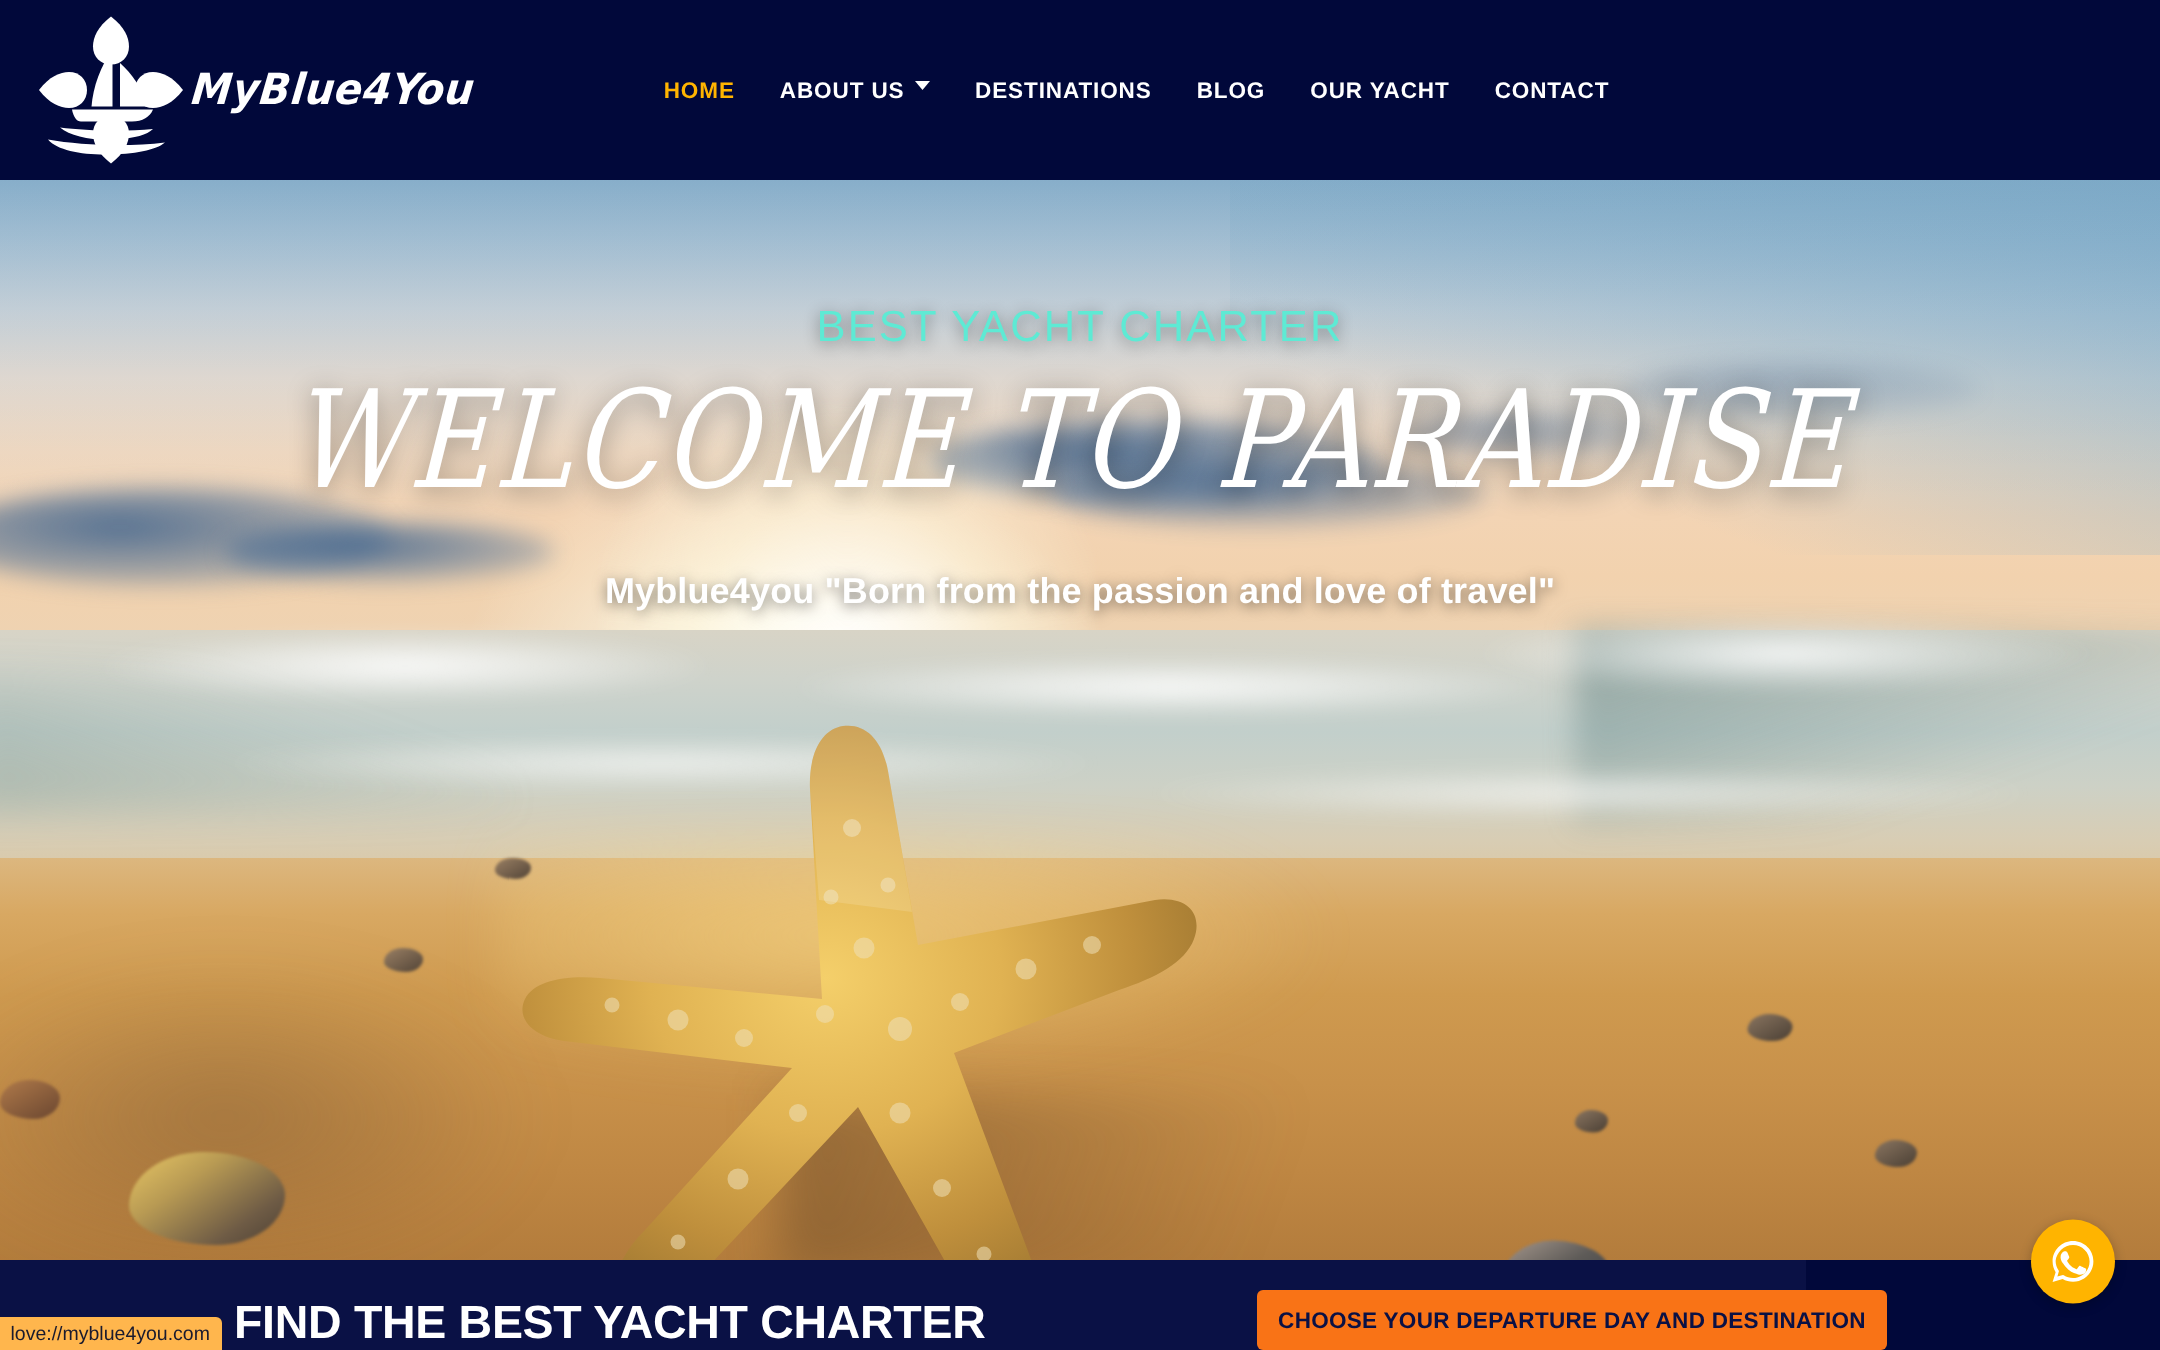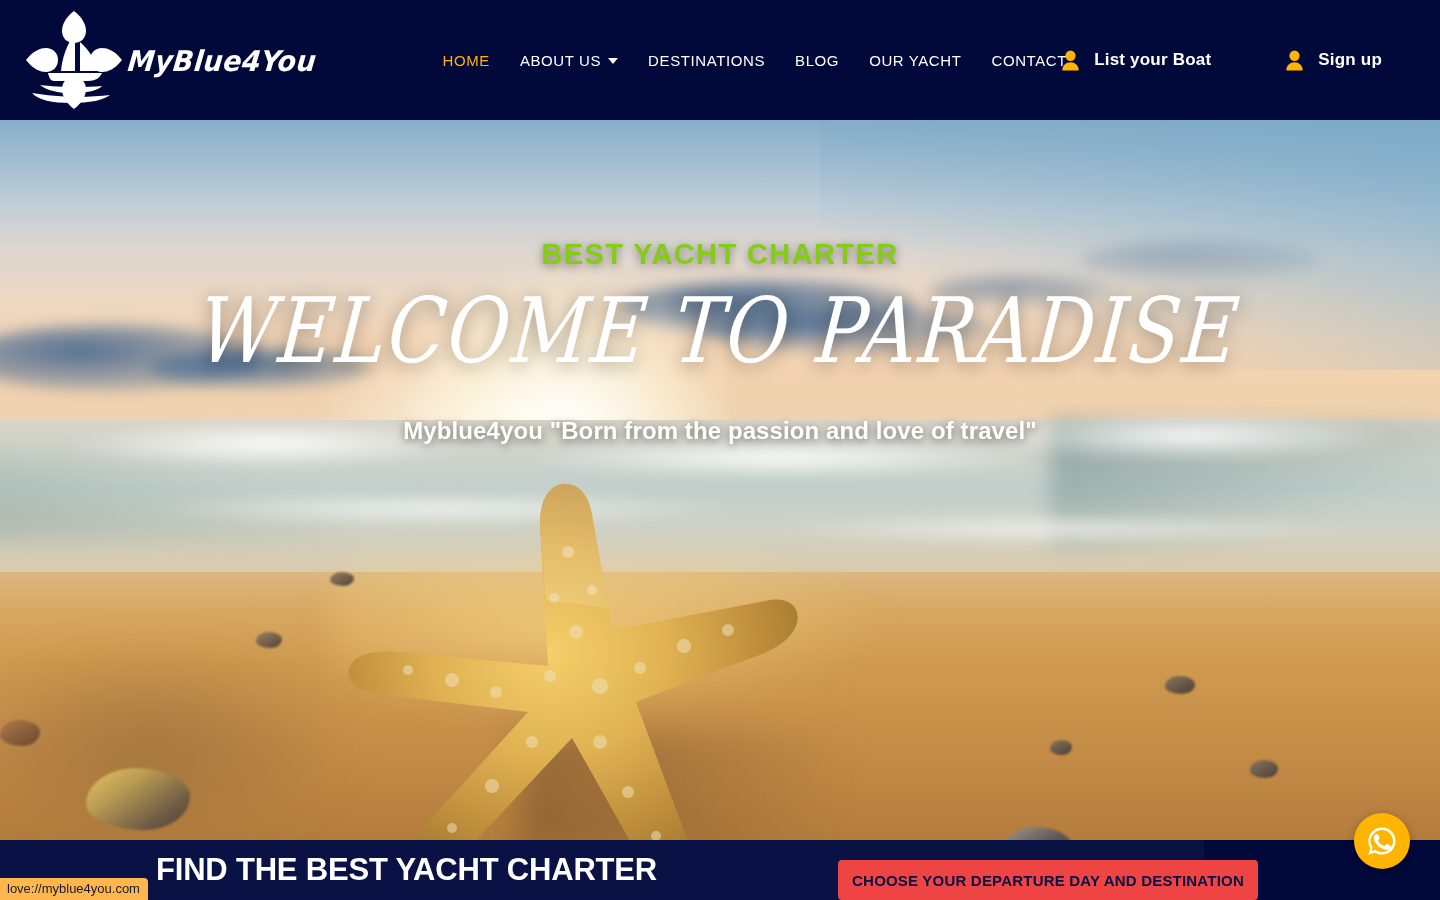--- a/index.html
+++ b/index.html
@@ -24,22 +24,22 @@
     color:#ffffff; font-size:27px; letter-spacing:.4px;
     font-family:"DejaVu Sans", sans-serif; font-style:italic; font-weight:700;
     transform:skewX(-6deg) scaleY(1.06); margin-left:-6px;
   }
 
   .nav{
     display:flex; align-items:center; gap:30px;
     margin-left:126px;
   }
   .nav-item{
-    display:flex; align-items:center; gap:7px;
-    color:#ffffff; font-size:15px; font-weight:400;
+    display:flex; align-items:flex-start; gap:7px;
+    color:#ffffff; font-size:15px; font-weight:700;
     letter-spacing:.6px; text-transform:uppercase; cursor:pointer;
     white-space:nowrap;
   }
   .nav-item.active{ color:#ffb400; }
   .caret{
     width:0; height:0; border-left:5px solid transparent;
     border-right:5px solid transparent; border-top:6px solid #ffffff;
     margin-top:2px;
   }
 
@@ -184,21 +184,21 @@
   .hero-overlay{
     position:absolute; inset:0;
     background:linear-gradient(180deg, rgba(10,14,40,.06) 0%, rgba(10,14,40,0) 30%);
   }
 
   .hero-content{
     position:absolute; inset:0; display:flex;
     flex-direction:column; align-items:center;
   }
   .hero-kicker{
-    margin-top:118px; color:#84cc16; font-size:29px; font-weight:700;
+    margin-top:82px; color:#5eead4; font-size:29px; font-weight:400;
     letter-spacing:1.4px; text-transform:uppercase;
     text-shadow:0 2px 10px rgba(0,0,0,.45);
     font-family:"Liberation Sans", sans-serif;
   }
   .hero-title{
     margin-top:22px; color:#ffffff; font-size:74px; line-height:1;
     letter-spacing:2px; text-transform:uppercase;
     font-family:"DejaVu Serif", serif; font-style:italic; font-weight:400;
     transform:skewX(-5deg) scaleY(1.22) scaleX(1.02);
     text-shadow:0 3px 16px rgba(0,0,0,.38);
@@ -229,33 +229,33 @@
   .whatsapp{
     position:absolute; left:1354px; top:813px; width:56px; height:56px;
     border-radius:50%; background:#ffb400; z-index:60;
     display:flex; align-items:center; justify-content:center; cursor:pointer;
     box-shadow:0 2px 8px rgba(0,0,0,.25);
   }
 
   
   .bottom{
     position:absolute; top:840px; left:0; width:1204px; height:60px;
-    background:#0a1145; display:flex; align-items:center; z-index:30;
+    background:#0a1145; display:flex; align-items:flex-end; z-index:30;
   }
   .flags{
     position:absolute; left:12px; top:18px; display:flex; gap:4px; z-index:35;
   }
   .flag{ width:24px; height:16px; border:1px solid rgba(255,255,255,.35); cursor:pointer; display:block; }
   .bottom-title{
     margin-left:156px; color:#ffffff; font-size:31px; font-weight:700;
     letter-spacing:-.2px; white-space:nowrap;
   }
   .cta-btn{
     position:absolute; left:838px; top:860px; width:420px; height:40px;
-    background:#ef4444; border:none; border-radius:4px; cursor:pointer;
+    background:#f97316; border:none; border-radius:4px; cursor:pointer;
     color:#0a1145; font-size:15px; font-weight:700; letter-spacing:.2px;
     font-family:"Liberation Sans", sans-serif;
     display:flex; align-items:center; justify-content:center; z-index:35;
   }
 
   
   .status-url{
     position:absolute; left:0; top:878px; height:22px; z-index:70;
     background:#ffb64d; color:#1a1a2e; font-size:13px;
     padding:3px 8px 3px 7px; border-radius:0 4px 0 0;
@@ -299,36 +299,20 @@
       <span>BLOG</span>
     </div>
     <div class="nav-item">
       <span>OUR YACHT</span>
     </div>
     <div class="nav-item">
       <span>CONTACT</span>
     </div>
   </nav>
 
-  <div class="header-actions">
-    <div class="action">
-      <svg class="user-icon" viewBox="0 0 20 22">
-        <circle cx="10" cy="6" r="5.4" fill="#ffb400"></circle>
-        <path d="M1.4 21.5 c0 -5.4 3.9 -8.6 8.6 -8.6 c4.7 0 8.6 3.2 8.6 8.6 z" fill="#ffb400"></path>
-      </svg>
-      <span class="action-label">List your Boat</span>
-    </div>
-    <div class="action">
-      <svg class="user-icon" viewBox="0 0 20 22">
-        <circle cx="10" cy="6" r="5.4" fill="#ffb400"></circle>
-        <path d="M1.4 21.5 c0 -5.4 3.9 -8.6 8.6 -8.6 c4.7 0 8.6 3.2 8.6 8.6 z" fill="#ffb400"></path>
-      </svg>
-      <span class="action-label">Sign up</span>
-    </div>
-  </div>
 </div>
 
 <div class="hero">
 
   <div class="hero-bg">
     <div class="sky"></div>
     <div class="sky-right"></div>
     <div class="cloud c1"></div>
     <div class="cloud c2"></div>
     <div class="cloud c3"></div>

